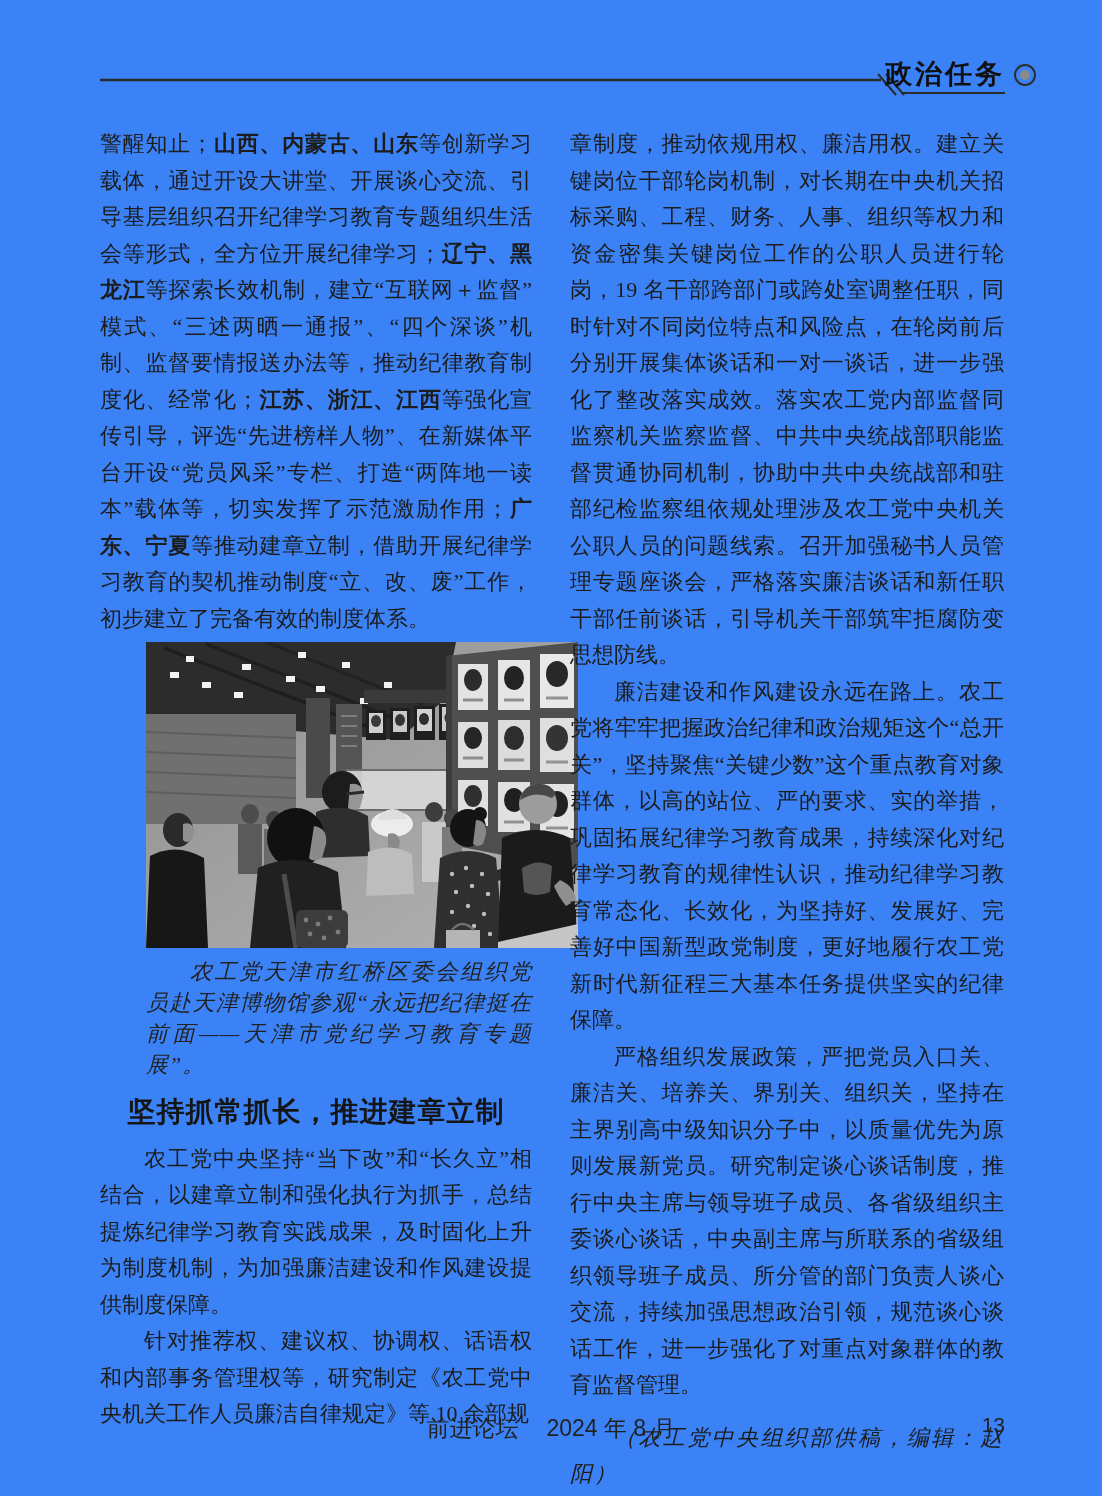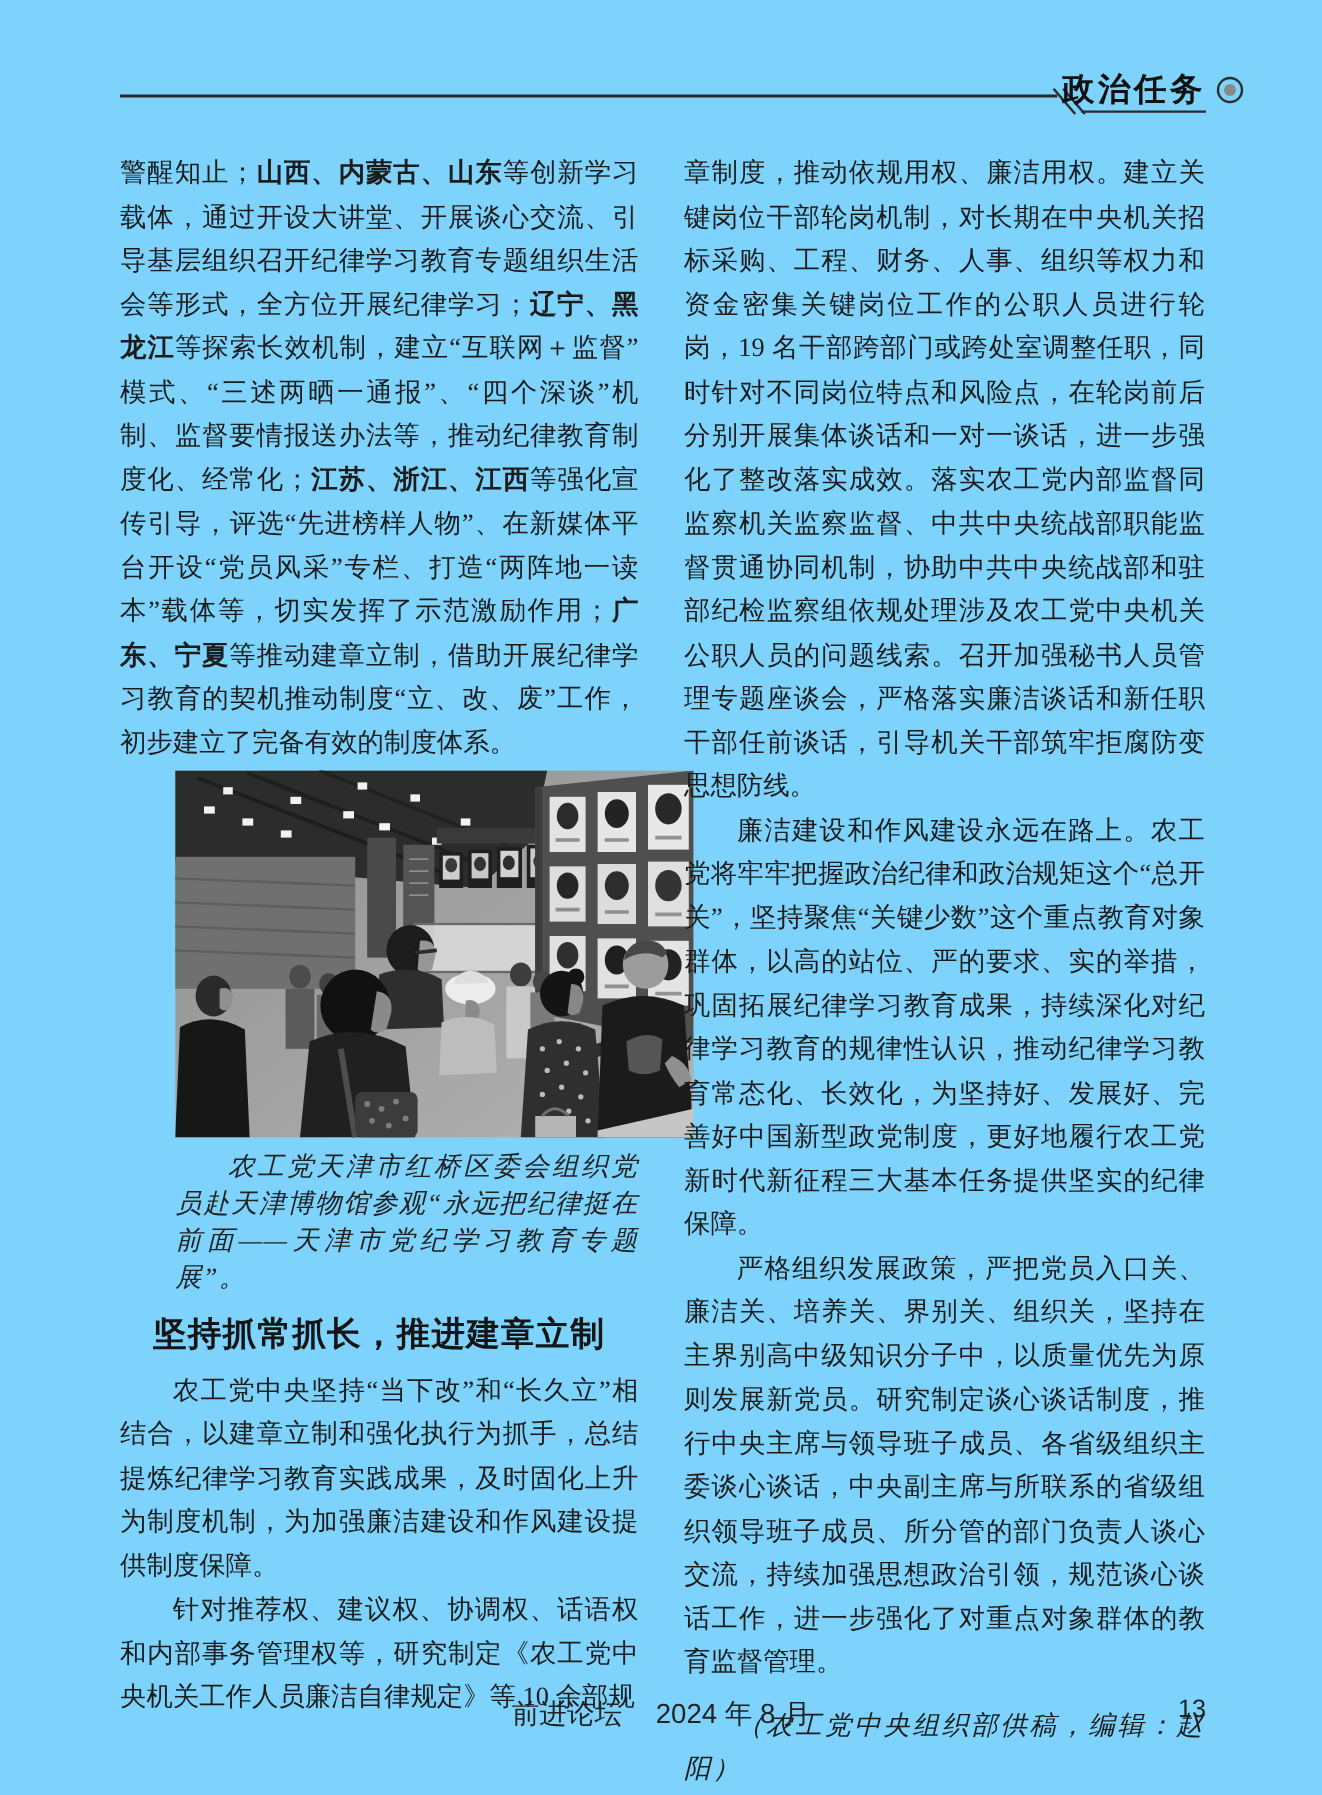--- a/index.html
+++ b/index.html
@@ -1,20 +1,20 @@
 <!DOCTYPE html>
 <html lang="zh"><head>
 <meta charset="utf-8">
 <style>
   html,body{margin:0;padding:0;background:#e8e8e8;}
   .page{
     position:relative;
     width:1102px;height:1496px;
     margin:0 auto;
-    background:#7dd3fc;
+    background:#3b82f6;
     font-family:"Liberation Serif","DejaVu Serif",serif;
     color:#1c1c1c;
     overflow:hidden;
   }
   
   .header-rule{position:absolute;left:0;top:0;width:1102px;height:110px;}
   .section-label{
     position:absolute;top:56px;right:97px;width:180px;
     text-align:right;font-weight:bold;font-size:27px;letter-spacing:3px;
     color:#111;

